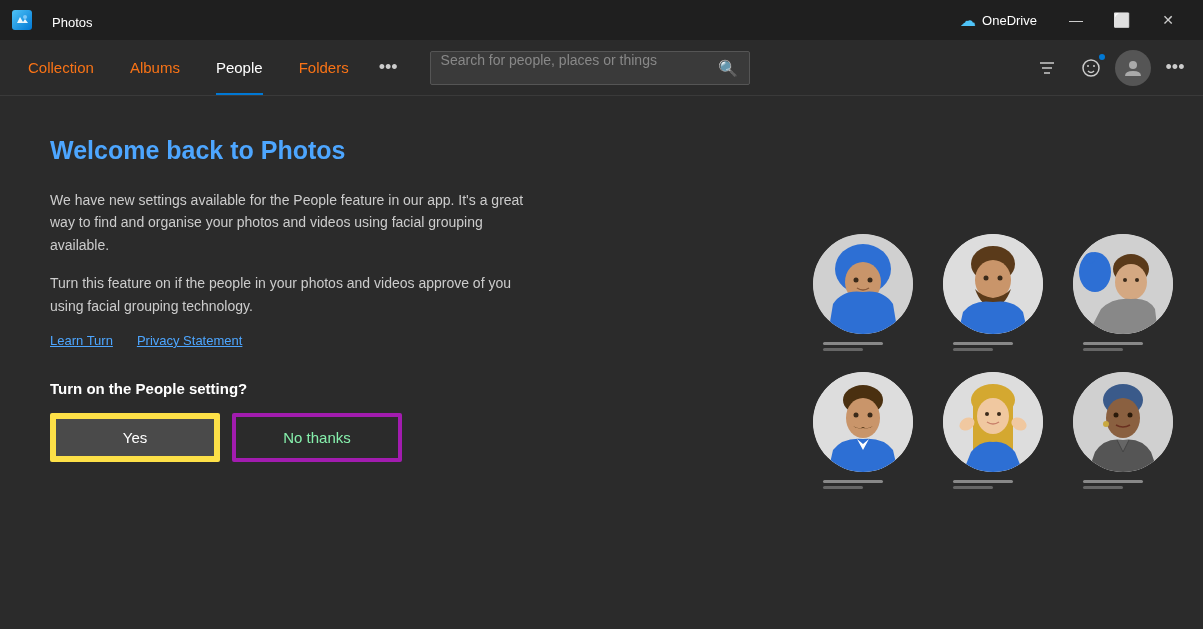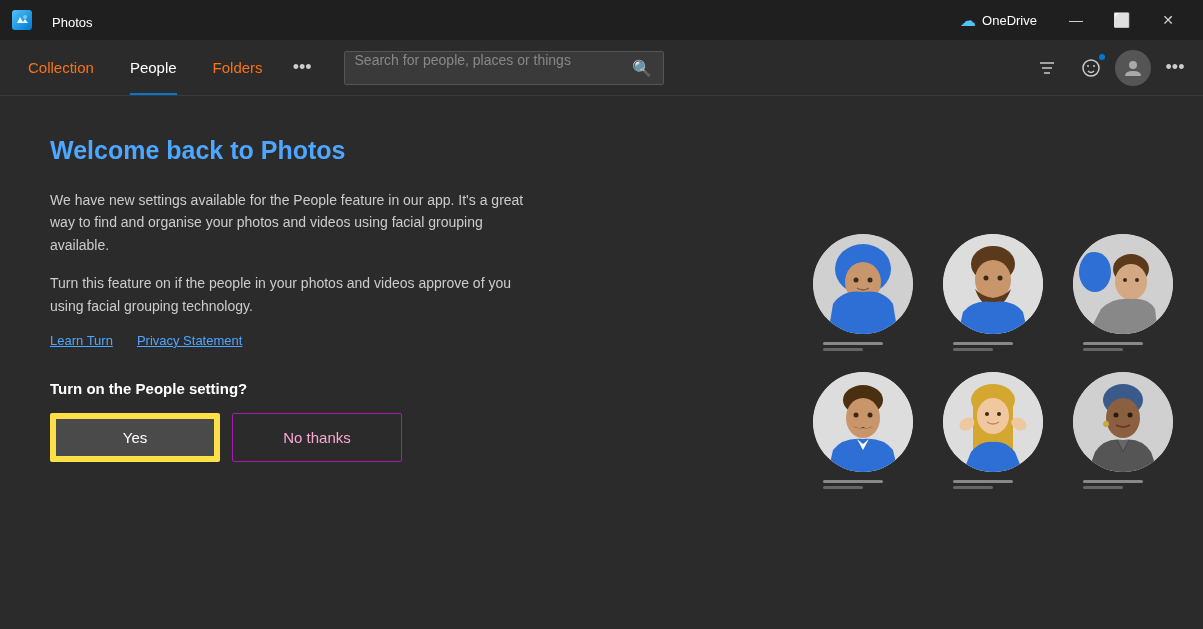--- a/index.html
+++ b/index.html
@@ -242,22 +242,22 @@
       color: #ffffff;
       border: 6px solid #fde047;
       font-size: 15px;
       cursor: pointer;
       border-radius: 2px;
       min-width: 170px;
     }
     .btn-no {
       padding: 10px 40px;
       background: transparent;
-      color: #f9a8d4;
-      border: 1px solid #a21caf;
+      color: #86efac;
+      border: 4px solid #a21caf;
       font-size: 15px;
       cursor: pointer;
       border-radius: 2px;
       min-width: 170px;
     }
 
     
     .right-panel {
       width: 420px;
       padding: 30px 20px;
@@ -327,20 +327,23 @@
       <button class="win-btn">⬜</button>
       <button class="win-btn close">✕</button>
     </div>
   </div>
 </div>
 
 <div class="nav-bar">
   <div class="nav-items">
     <div class="nav-item">
       <span>Collection</span>
+    </div>
+    <div class="nav-item">
+      <span>Albums</span>
     </div>
     <div class="nav-item active">
       <span>People</span>
     </div>
     <div class="nav-item">
       <span>Folders</span>
     </div>
     <div class="nav-more">•••</div>
   </div>
 

